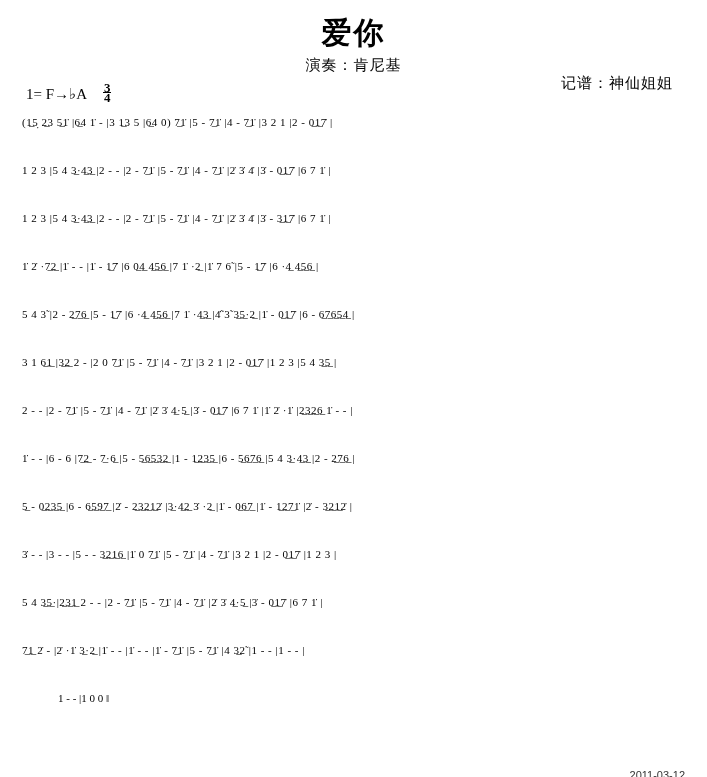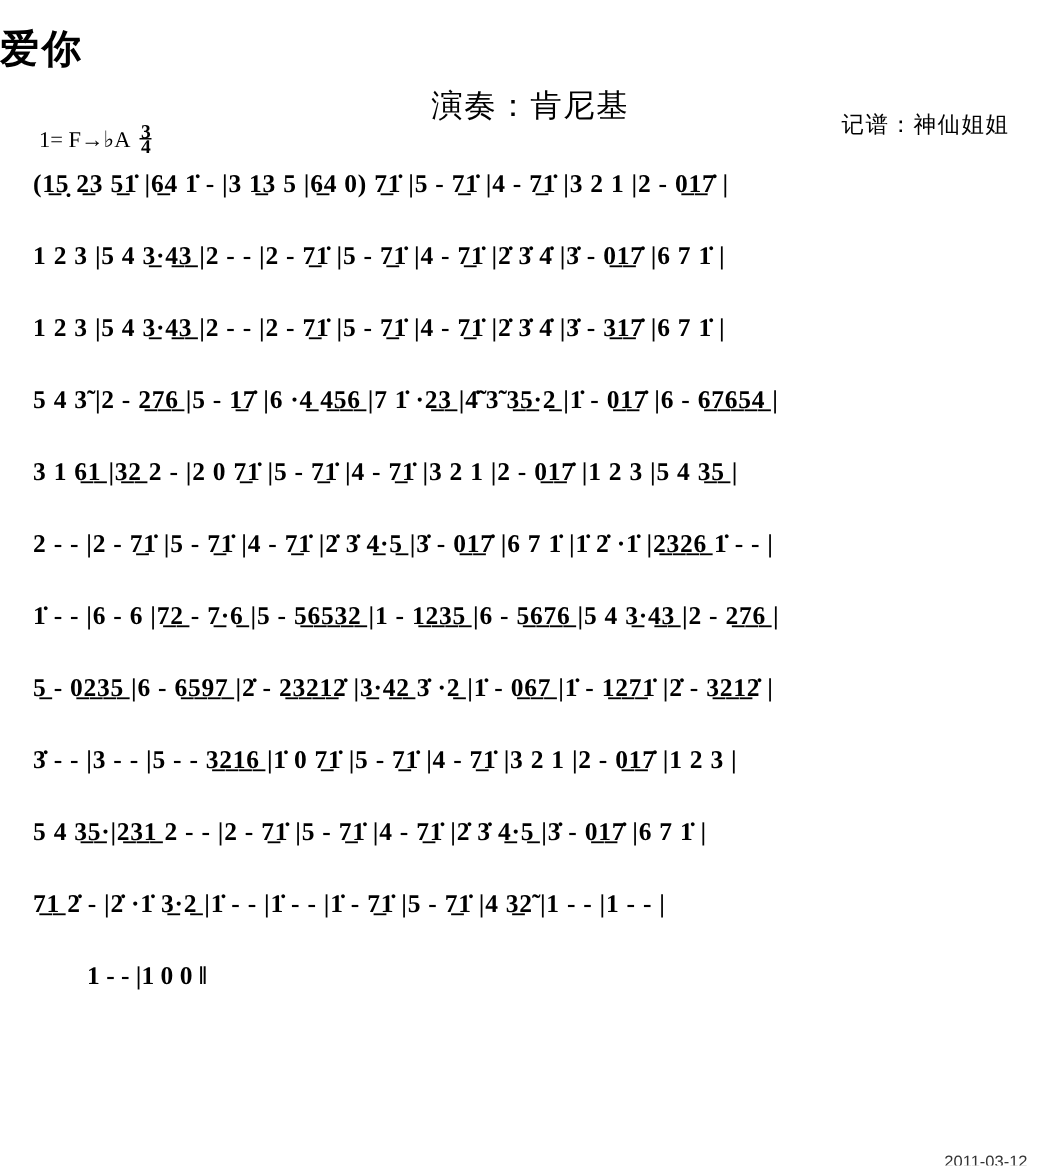--- a/index.html
+++ b/index.html
@@ -11,50 +11,52 @@
     position:relative;
     overflow:hidden;
   }
   .sheet{
     position:relative;
     width:707px;height:777px;
     box-sizing:border-box;
     padding:0;
   }
   .title{
-    font-family:Liberation Serif, serif;
-    font-size:26px;
+    text-align:center;
+    font-family:Liberation Sans, sans-serif;
+    font-size:30px;
     font-weight:bold;
     letter-spacing:2px;
     margin-top:16px;
     line-height:34px;
   }
   .subtitle{
     text-align:center;
     font-family:Liberation Mono, monospace;
-    font-size:21px;
+    font-size:15px;
     margin-top:6px;
     letter-spacing:1px;
   }
   .credit-right{
     position:absolute;
     right:34px;
     top:58px;
     font-family:Liberation Sans, sans-serif;
     font-size:15px;
     letter-spacing:1px;
   }
   .keyrow{
     position:absolute;
     left:26px;
     top:68px;
     font-family:"Liberation Serif", serif;
     font-size:15px;
     display:flex;
     align-items:flex-end;
+    gap:10px;
   }
   .keysig{white-space:nowrap;}
   .meter{
     display:inline-block;
     text-align:center;
     line-height:9px;
     font-size:13px;
     font-weight:bold;
     margin-left:6px;
     transform:translateY(-1px);
@@ -63,28 +65,27 @@
   .meter .den{display:block;padding:0 1px;}
 
   .music{
     position:absolute;
     left:22px;
     right:14px;
     top:96px;
   }
   .line{
     font-family:"Liberation Serif", serif;
-    font-size:17px;
+    font-size:11px;
     line-height:21px;
     letter-spacing:0.5px;
     white-space:nowrap;
     margin-bottom:22px;
     height:26px;
     overflow:visible;
-    font-weight:bold;
   }
   .date{
     position:absolute;
     right:22px;
     bottom:12px;
     font-family:"Liberation Sans", sans-serif;
     font-size:11px;
     color:#333;
   }
   .endbar{
@@ -106,21 +107,22 @@
     <span class="meter">
       <span class="num">3</span>
       <span class="den">4</span>
     </span>
   </div>
 
   <div class="music">
     <div class="line">(1̲5̣  2̲3  5̲1̇ |6̲4  1̇ -  |3  1̲3  5 |6̲4  0) 7̲1̇ |5 - 7̲1̇ |4 - 7̲1̇ |3 2 1 |2 - 0̲1̲7̇ |</div>
     <div class="line">1 2 3 |5 4 3̲·4̲3̲ |2 - - |2 - 7̲1̇ |5 - 7̲1̇ |4 - 7̲1̇ |2̇ 3̇ 4̇ |3̇ - 0̲1̲7̇ |6 7 1̇ |</div>
     <div class="line">1 2 3 |5 4 3̲·4̲3̲ |2 - - |2 - 7̲1̇ |5 - 7̲1̇ |4 - 7̲1̇ |2̇ 3̇ 4̇ |3̇ - 3̲1̲7̇ |6 7 1̇ |</div>
-    <div class="line">5 4 3̃ |2 - 2̲7̲6̲ |5 - 1̲7̇ |6 ·4̲ 4̲5̲6̲ |7 1̇ ·2̲3̲ |4̃̇ 3̃ 3̲5̲·2̲ |1̇ - 0̲1̲7̇ |6 - 6̲7̲6̲5̲4̲ |</div>
+    <div class="line">1̇ 2̇ ·7̲2̲ |1̇ - - |1̇ - 1̲7̇ |6 0̲4̲ 4̲5̲6̲ |7 1̇ ·2̲ |1̇ 7 6̃ |5 - 1̲7̇ |6 ·4̲ 4̲5̲6̲ |</div>
+    <div class="line">5 4 3̃ |2 - 2̲7̲6̲ |5 - 1̲7̇ |6 ·4̲ 4̲5̲6̲ |7 1̇ ·4̲3̲ |4̃̇ 3̃ 3̲5̲·2̲ |1̇ - 0̲1̲7̇ |6 - 6̲7̲6̲5̲4̲ |</div>
     <div class="line">3 1 6̲1̲ |3̲2̲ 2 - |2 0 7̲1̇ |5 - 7̲1̇ |4 - 7̲1̇ |3 2 1 |2 - 0̲1̲7̇ |1 2 3 |5 4 3̲5̲ |</div>
     <div class="line">2 - - |2 - 7̲1̇ |5 - 7̲1̇ |4 - 7̲1̇ |2̇ 3̇ 4̲·5̲ |3̇ - 0̲1̲7̇ |6 7 1̇ |1̇ 2̇ ·1̇ |2̲3̲2̲6̲ 1̇ - - |</div>
     <div class="line">1̇ - - |6 - 6 |7̲2̲ - 7̲·6̲ |5 - 5̲6̲5̲3̲2̲ |1 - 1̲2̲3̲5̲ |6 - 5̲6̲7̲6̲ |5 4 3̲·4̲3̲ |2 - 2̲7̲6̲ |</div>
     <div class="line">5̲ - 0̲2̲3̲5̲ |6 - 6̲5̲9̲7̲ |2̇ - 2̲3̲2̲1̲2̇ |3̲·4̲2̲ 3̇ ·2̲ |1̇ - 0̲6̲7̲ |1̇ - 1̲2̲7̲1̇ |2̇ - 3̲2̲1̲2̇ |</div>
     <div class="line">3̇ - - |3 - - |5 - - 3̲2̲1̲6̲ |1̇ 0 7̲1̇ |5 - 7̲1̇ |4 - 7̲1̇ |3 2 1 |2 - 0̲1̲7̇ |1 2 3 |</div>
     <div class="line">5 4 3̲5̲·|2̲3̲1̲ 2 - - |2 - 7̲1̇ |5 - 7̲1̇ |4 - 7̲1̇ |2̇ 3̇ 4̲·5̲ |3̇ - 0̲1̲7̇ |6 7 1̇ |</div>
     <div class="line">7̲1̲ 2̇ - |2̇ ·1̇ 3̲·2̲ |1̇ - - |1̇ - - |1̇ - 7̲1̇ |5 - 7̲1̇ |4 3̲2̃ |1 - - |1 - - |</div>
     <div class="line endbar">1 - - |1 0 0 ‖</div>
   </div>
 

